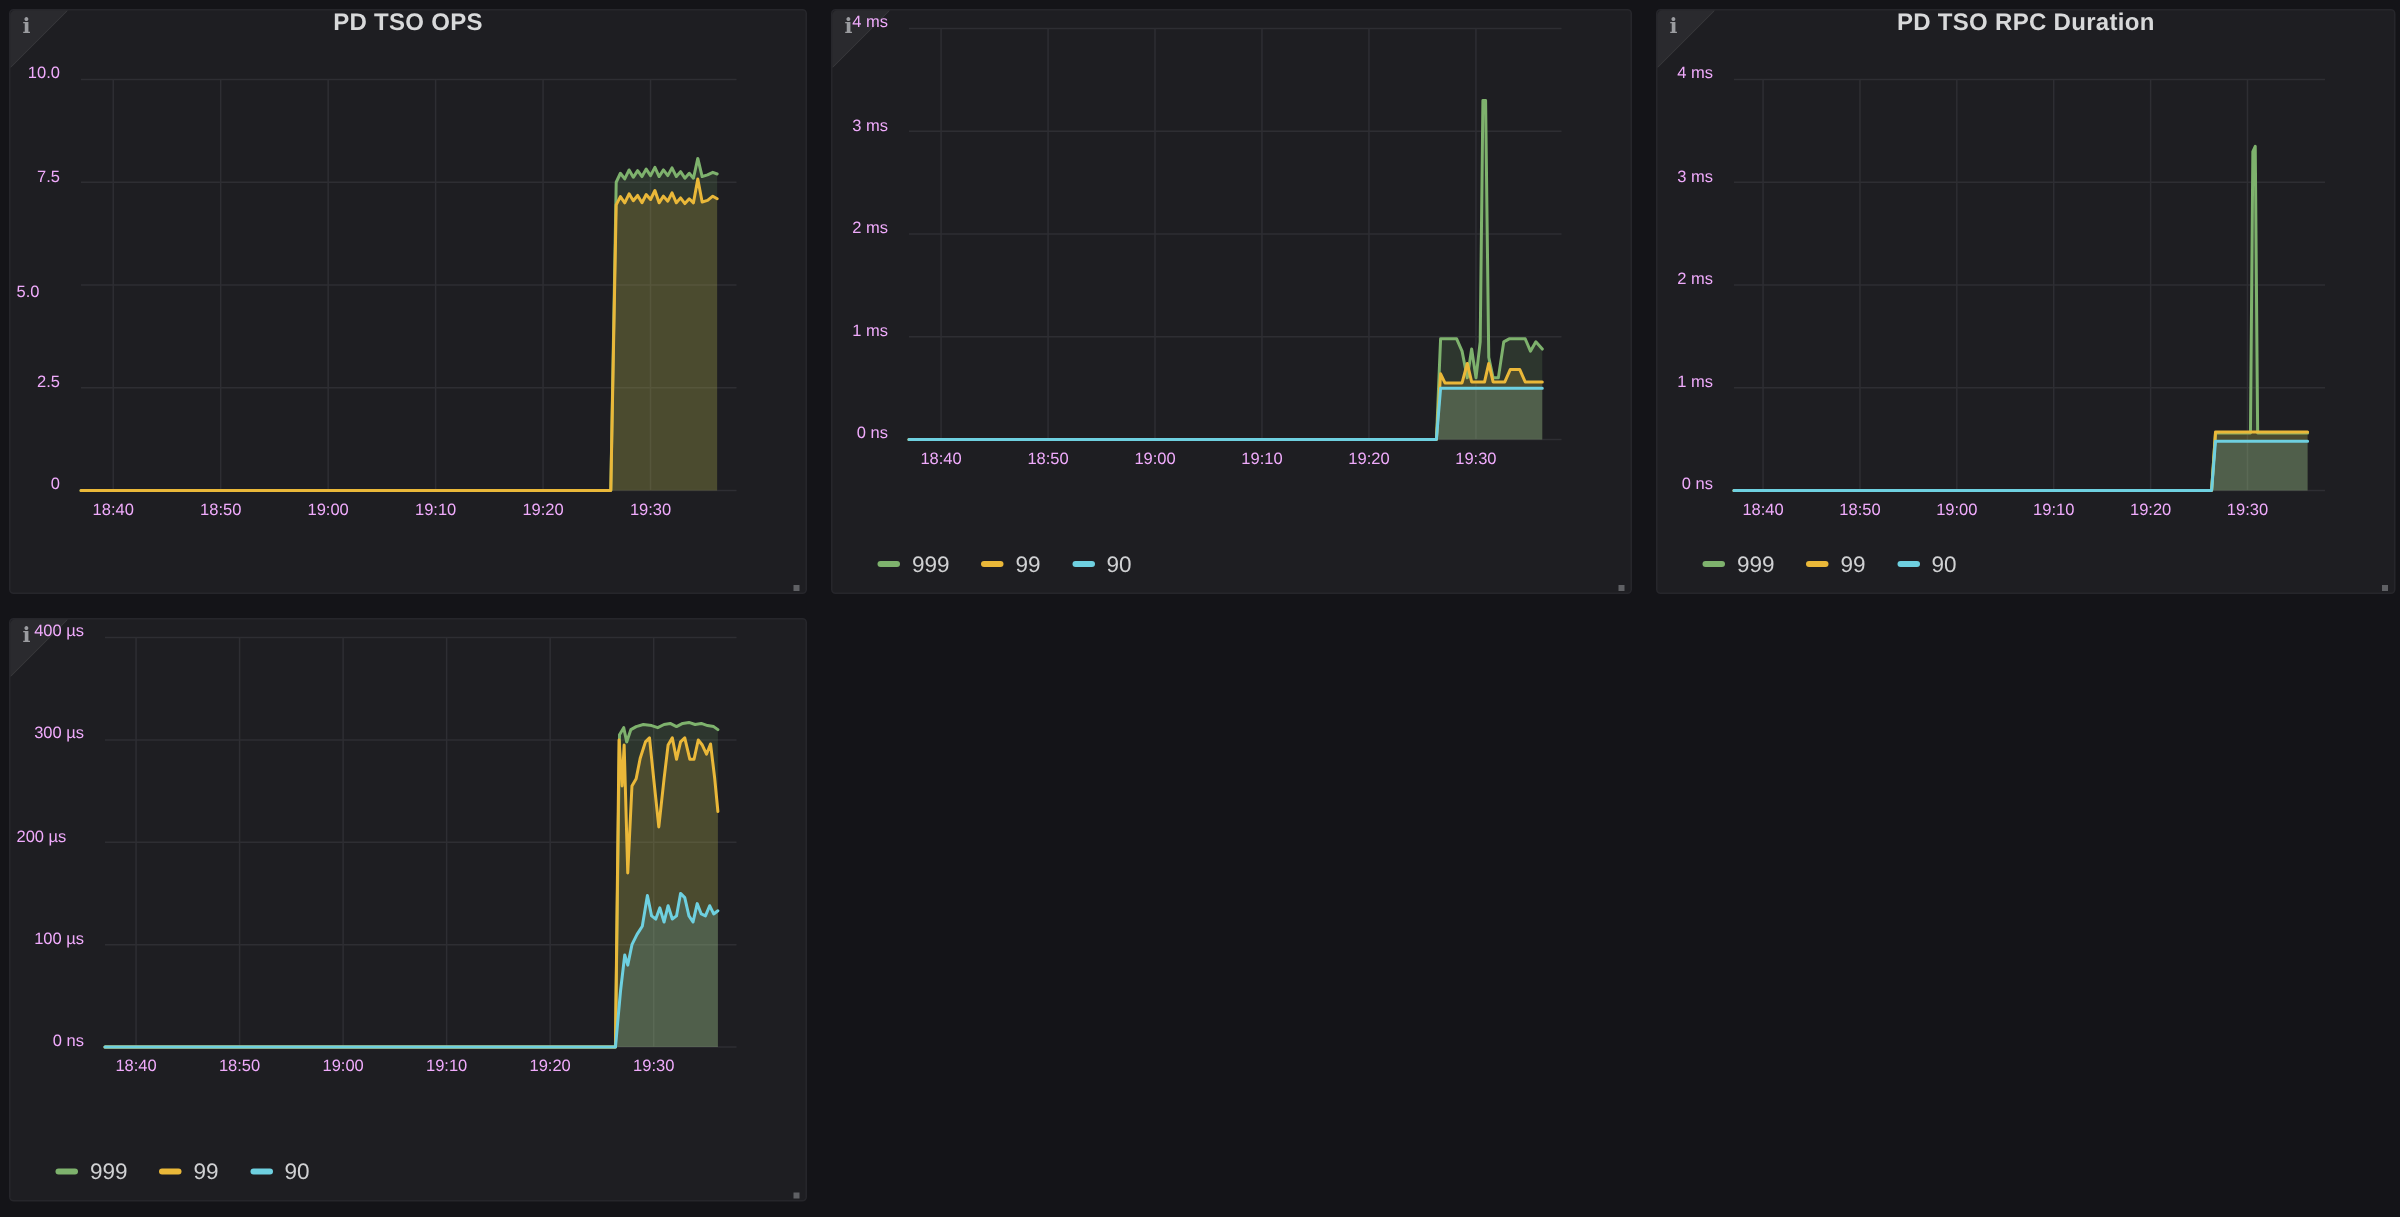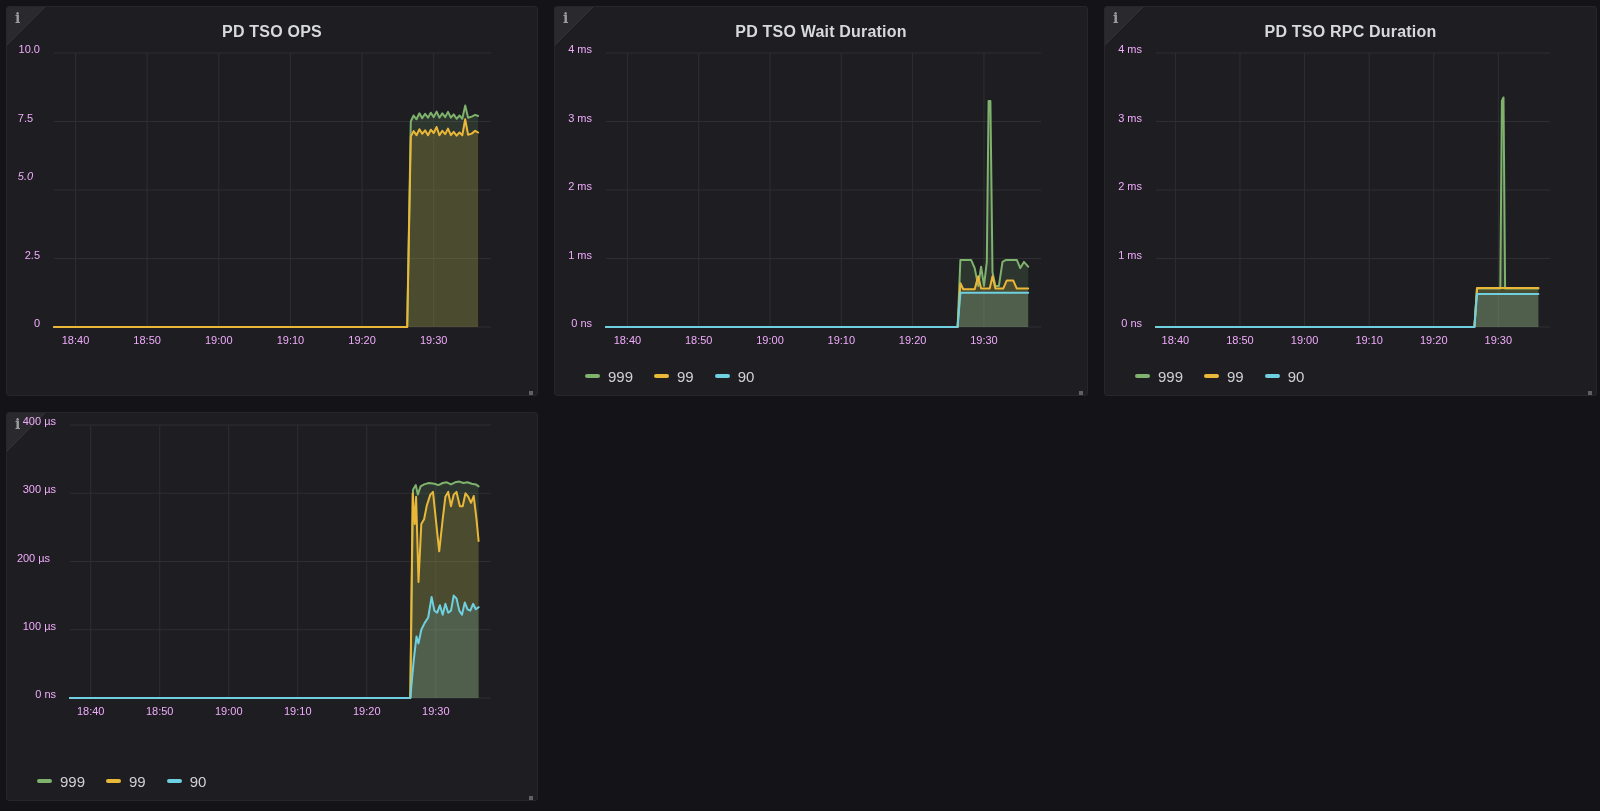--- a/index.html
+++ b/index.html
@@ -27,21 +27,21 @@
     pointer-events:none;
   }
   .info-icon {
     position:absolute; top:2px; left:8px;
     font-family:"DejaVu Serif", serif;
     font-weight:bold; font-size:14px; line-height:18px;
     color:#9b9ca0; cursor:pointer; z-index:3;
   }
   .panel-header {
     flex:0 0 34px;
-    display:flex; align-items:flex-end; justify-content:center;
+    display:flex; align-items:flex-start; justify-content:center;
     position:relative; cursor:move;
   }
   .panel-title {
     font-size:16px; font-weight:700; color:#d8d9da; letter-spacing:0.2px;
   }
   .chart-area { flex:1 1 auto; position:relative; margin:0 4px; }
   .chart-area svg { position:absolute; left:0; top:0; }
   .ytick, .xtick { position:absolute; font-size:11px; color:#f0abfc; white-space:nowrap; }
   .xtick { text-align:center; }
 
@@ -83,43 +83,40 @@
           <line x1="279.4098360655738" x2="279.4098360655738" y1="12" y2="286" stroke="#2e2e33" stroke-width="1"></line>
           <line x1="351.04918032786884" x2="351.04918032786884" y1="12" y2="286" stroke="#2e2e33" stroke-width="1"></line>
           <line x1="422.6885245901639" x2="422.6885245901639" y1="12" y2="286" stroke="#2e2e33" stroke-width="1"></line>
           <path d="M43.0 286.0L396.2 286.0L399.8 80.5L402.6 74.5L405.5 78.3L408.4 72.3L411.2 77.2L414.1 72.8L417.0 76.7L419.8 71.7L422.7 76.1L425.6 70.6L428.4 76.7L431.3 72.3L434.2 76.1L437.0 70.9L439.9 76.7L442.7 73.4L445.6 77.8L448.5 74.5L451.3 77.8L454.2 64.6L457.1 76.7L460.7 75.6L464.2 73.9L467.1 75.0L467.1 286.0L43.0 286.0Z" fill="#7EB26D" fill-opacity="0.16" stroke="none"></path>
           <path d="M43.0 286.0L396.2 286.0L399.8 80.5L402.6 74.5L405.5 78.3L408.4 72.3L411.2 77.2L414.1 72.8L417.0 76.7L419.8 71.7L422.7 76.1L425.6 70.6L428.4 76.7L431.3 72.3L434.2 76.1L437.0 70.9L439.9 76.7L442.7 73.4L445.6 77.8L448.5 74.5L451.3 77.8L454.2 64.6L457.1 76.7L460.7 75.6L464.2 73.9L467.1 75.0" fill="none" stroke="#7EB26D" stroke-width="2" stroke-linejoin="round" stroke-linecap="round"></path>
           <path d="M43.0 286.0L396.2 286.0L399.8 95.6L402.6 90.1L405.5 94.2L408.4 88.2L411.2 92.8L414.1 89.3L417.0 94.2L419.8 88.7L422.7 92.0L425.6 86.0L428.4 94.2L431.3 89.8L434.2 93.1L437.0 87.6L439.9 94.2L442.7 90.9L445.6 94.7L448.5 91.5L451.3 94.2L454.2 78.3L457.1 93.7L460.7 92.6L464.2 89.8L467.1 91.5L467.1 286.0L43.0 286.0Z" fill="#EAB839" fill-opacity="0.16" stroke="none"></path>
           <path d="M43.0 286.0L396.2 286.0L399.8 95.6L402.6 90.1L405.5 94.2L408.4 88.2L411.2 92.8L414.1 89.3L417.0 94.2L419.8 88.7L422.7 92.0L425.6 86.0L428.4 94.2L431.3 89.8L434.2 93.1L437.0 87.6L439.9 94.2L442.7 90.9L445.6 94.7L448.5 91.5L451.3 94.2L454.2 78.3L457.1 93.7L460.7 92.6L464.2 89.8L467.1 91.5" fill="none" stroke="#EAB839" stroke-width="2" stroke-linejoin="round" stroke-linecap="round"></path>
         </svg>
         <div class="ytick" style="left: 0px; width: 29px; text-align: right; top: 276px;">0</div>
         <div class="ytick" style="left: 0px; width: 29px; text-align: right; top: 207.5px;">2.5</div>
-        <div class="ytick" style="left: 0px; width: 29px; text-align: center; top: 129px; font-style: italic;">5.0</div>
-        <div class="ytick" style="left: 0px; width: 29px; text-align: center; top: 70.5px;">7.5</div>
+        <div class="ytick" style="left: 0px; width: 29px; text-align: left; top: 148px;">5.0</div>
+        <div class="ytick" style="left: 0px; width: 29px; text-align: right; top: 70.5px;">7.5</div>
         <div class="ytick" style="left: 0px; width: 29px; text-align: right; top: 2px;">10.0</div>
         <div class="xtick" style="left: 19.4918px; width: 90px; top: 293px;">18:40</div>
         <div class="xtick" style="left: 91.1311px; width: 90px; top: 293px;">18:50</div>
         <div class="xtick" style="left: 162.77px; width: 90px; top: 293px;">19:00</div>
         <div class="xtick" style="left: 234.41px; width: 90px; top: 293px;">19:10</div>
         <div class="xtick" style="left: 306.049px; width: 90px; top: 293px;">19:20</div>
         <div class="xtick" style="left: 377.689px; width: 90px; top: 293px;">19:30</div>
       </div>
     <div class="resize-handle">
       <svg width="10" height="10">
           <path d="M9 1 L9 9 L1 9 L5 9 L5 5 L9 5 Z" fill="#5f6064"></path>
         </svg>
     </div>
   </section>
 
   <section class="panel p1">
     <div class="corner-fold"></div>
     <span class="info-icon">i</span>
-    <div class="panel-header">
-      <span class="panel-title">PD TSO Wait Duration</span>
-    </div>
     <div class="chart-area">
         <svg width="524" height="316">
           <line x1="47" x2="482" y1="286" y2="286" stroke="#2e2e33" stroke-width="1"></line>
           <line x1="47" x2="482" y1="217.5" y2="217.5" stroke="#2e2e33" stroke-width="1"></line>
           <line x1="47" x2="482" y1="149" y2="149" stroke="#2e2e33" stroke-width="1"></line>
           <line x1="47" x2="482" y1="80.5" y2="80.5" stroke="#2e2e33" stroke-width="1"></line>
           <line x1="47" x2="482" y1="12" y2="12" stroke="#2e2e33" stroke-width="1"></line>
           <line x1="68.39344262295081" x2="68.39344262295081" y1="12" y2="286" stroke="#2e2e33" stroke-width="1"></line>
           <line x1="139.70491803278688" x2="139.70491803278688" y1="12" y2="286" stroke="#2e2e33" stroke-width="1"></line>
           <line x1="211.01639344262293" x2="211.01639344262293" y1="12" y2="286" stroke="#2e2e33" stroke-width="1"></line>
@@ -243,21 +240,21 @@
           <line x1="424.7868852459016" x2="424.7868852459016" y1="12" y2="285" stroke="#2e2e33" stroke-width="1"></line>
           <path d="M59.0 285.0L399.3 285.0L402.0 76.8L404.8 72.1L406.8 81.6L409.6 73.4L413.1 71.4L417.9 70.0L423.4 70.7L427.5 72.1L431.7 70.0L435.8 69.3L440.0 71.4L444.1 69.3L448.3 68.6L452.4 70.0L456.5 69.3L460.7 70.7L464.8 71.4L467.6 73.4L467.6 285.0L59.0 285.0Z" fill="#7EB26D" fill-opacity="0.16" stroke="none"></path>
           <path d="M59.0 285.0L399.3 285.0L402.0 76.8L404.8 72.1L406.8 81.6L409.6 73.4L413.1 71.4L417.9 70.0L423.4 70.7L427.5 72.1L431.7 70.0L435.8 69.3L440.0 71.4L444.1 69.3L448.3 68.6L452.4 70.0L456.5 69.3L460.7 70.7L464.8 71.4L467.6 73.4" fill="none" stroke="#7EB26D" stroke-width="2" stroke-linejoin="round" stroke-linecap="round"></path>
           <path d="M59.0 285.0L399.3 285.0L401.7 80.3L403.7 111.0L405.1 83.7L407.5 169.0L410.3 111.0L413.1 106.2L415.8 92.5L419.3 81.6L422.0 78.9L424.8 106.2L428.2 138.3L431.7 106.2L434.4 83.7L437.2 78.9L440.0 93.2L442.7 81.6L445.5 78.9L448.9 93.2L451.7 93.2L454.5 80.3L457.2 83.7L460.0 89.8L462.7 83.0L465.5 106.2L467.6 128.0L467.6 285.0L59.0 285.0Z" fill="#EAB839" fill-opacity="0.16" stroke="none"></path>
           <path d="M59.0 285.0L399.3 285.0L401.7 80.3L403.7 111.0L405.1 83.7L407.5 169.0L410.3 111.0L413.1 106.2L415.8 92.5L419.3 81.6L422.0 78.9L424.8 106.2L428.2 138.3L431.7 106.2L434.4 83.7L437.2 78.9L440.0 93.2L442.7 81.6L445.5 78.9L448.9 93.2L451.7 93.2L454.5 80.3L457.2 83.7L460.0 89.8L462.7 83.0L465.5 106.2L467.6 128.0" fill="none" stroke="#EAB839" stroke-width="2" stroke-linejoin="round" stroke-linecap="round"></path>
           <path d="M59.0 285.0L399.3 285.0L402.7 247.5L405.5 223.6L407.5 230.4L410.3 216.8L413.7 209.9L417.2 204.5L420.6 184.0L423.4 197.6L426.2 199.7L428.9 192.2L431.7 201.7L434.4 190.8L437.2 199.7L440.0 197.6L442.7 182.6L445.5 185.4L448.3 197.6L451.0 201.7L453.8 189.4L456.5 196.3L459.3 197.6L462.1 190.8L464.8 196.3L467.6 194.2L467.6 285.0L59.0 285.0Z" fill="#6ED0E0" fill-opacity="0.16" stroke="none"></path>
           <path d="M59.0 285.0L399.3 285.0L402.7 247.5L405.5 223.6L407.5 230.4L410.3 216.8L413.7 209.9L417.2 204.5L420.6 184.0L423.4 197.6L426.2 199.7L428.9 192.2L431.7 201.7L434.4 190.8L437.2 199.7L440.0 197.6L442.7 182.6L445.5 185.4L448.3 197.6L451.0 201.7L453.8 189.4L456.5 196.3L459.3 197.6L462.1 190.8L464.8 196.3L467.6 194.2" fill="none" stroke="#6ED0E0" stroke-width="2" stroke-linejoin="round" stroke-linecap="round"></path>
         </svg>
         <div class="ytick" style="left: 0px; width: 45px; text-align: right; top: 275px;">0 ns</div>
         <div class="ytick" style="left: 0px; width: 45px; text-align: right; top: 206.75px;">100 µs</div>
-        <div class="ytick" style="left: 0px; width: 45px; text-align: center; top: 138.5px;">200 µs</div>
+        <div class="ytick" style="left: 0px; width: 45px; text-align: left; top: 138.5px;">200 µs</div>
         <div class="ytick" style="left: 0px; width: 45px; text-align: right; top: 70.25px;">300 µs</div>
         <div class="ytick" style="left: 0px; width: 45px; text-align: right; top: 2px;">400 µs</div>
         <div class="xtick" style="left: 34.7049px; width: 90px; top: 292px;">18:40</div>
         <div class="xtick" style="left: 103.721px; width: 90px; top: 292px;">18:50</div>
         <div class="xtick" style="left: 172.738px; width: 90px; top: 292px;">19:00</div>
         <div class="xtick" style="left: 241.754px; width: 90px; top: 292px;">19:10</div>
         <div class="xtick" style="left: 310.77px; width: 90px; top: 292px;">19:20</div>
         <div class="xtick" style="left: 379.787px; width: 90px; top: 292px;">19:30</div>
       </div>
     <div class="panel-legend">

